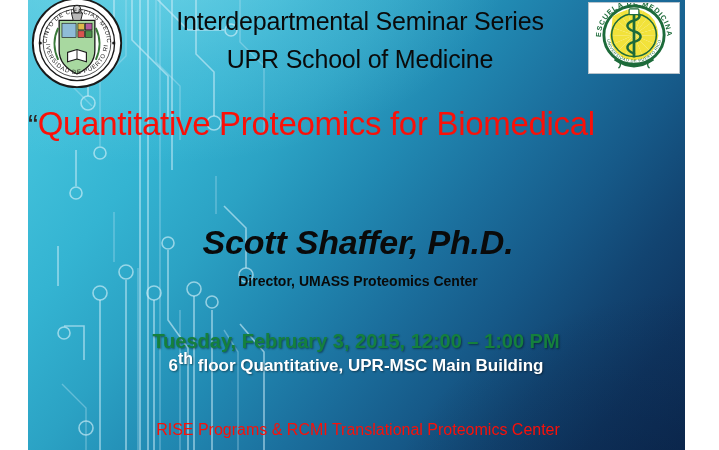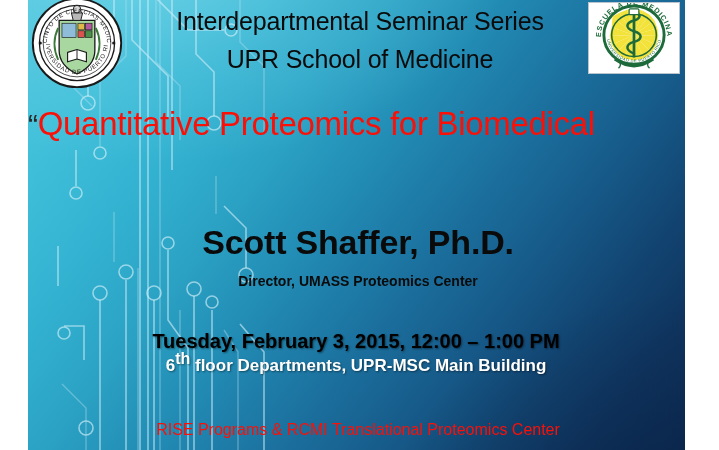--- a/index.html
+++ b/index.html
@@ -153,41 +153,42 @@
     position: absolute;
     left: 28px;
     top: 222px;
     width: 660px;
     text-align: center;
     color: #0a0a0a;
     font-weight: bold;
     font-size: 34px;
     line-height: 40px;
     letter-spacing: -0.2px;
+    font-style: italic;
   }
   #speaker-title {
     position: absolute;
     left: 28px;
     top: 269px;
     width: 660px;
     text-align: center;
     color: #0a0a0a;
     font-weight: bold;
     font-size: 14px;
     line-height: 24px;
   }
 
   
   #event-when {
     position: absolute;
     left: 28px;
     top: 329px;
     width: 656px;
     text-align: center;
-    color: #000000;
+    color: #15803d;
     font-weight: bold;
     font-size: 20px;
     line-height: 25px;
     text-shadow: 1px 1px 2px rgba(0, 0, 0, 0.45);
   }
   #event-where {
     position: absolute;
     left: 28px;
     top: 355px;
     width: 656px;
@@ -378,19 +379,19 @@
   </div>
 
   <div id="talk-title">
     <div><span class="q-open">“</span><span>Quantitative Proteomics for Biomedical</span></div>
   </div>
 
   <div id="speaker-name">Scott Shaffer, Ph.D.</div>
   <div id="speaker-title">Director, UMASS Proteomics Center</div>
 
   <div id="event-when">Tuesday, February 3, 2015, 12:00 – 1:00 PM</div>
-  <div id="event-where"><span>6</span><sup>th</sup><span> floor Departments, UPR-MSC Main Building</span></div>
+  <div id="event-where"><span>6</span><sup>th</sup><span> floor Quantitative, UPR-MSC Main Building</span></div>
 
   <div id="sponsors">
     <div>RISE Programs &amp; RCMI Translational Proteomics Center</div>
   </div>
 
 </div>
 
 </body></html>

